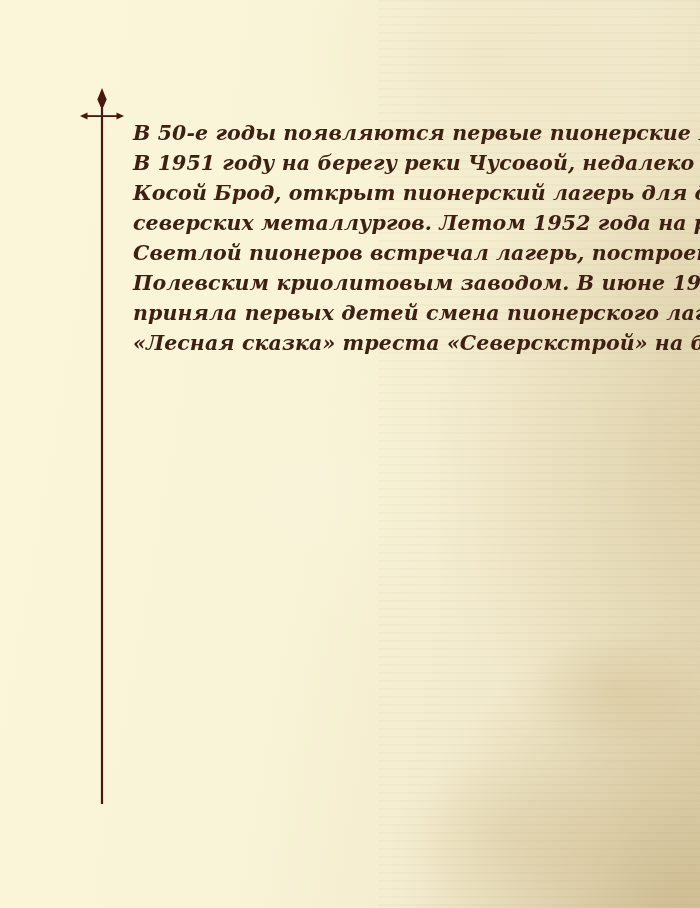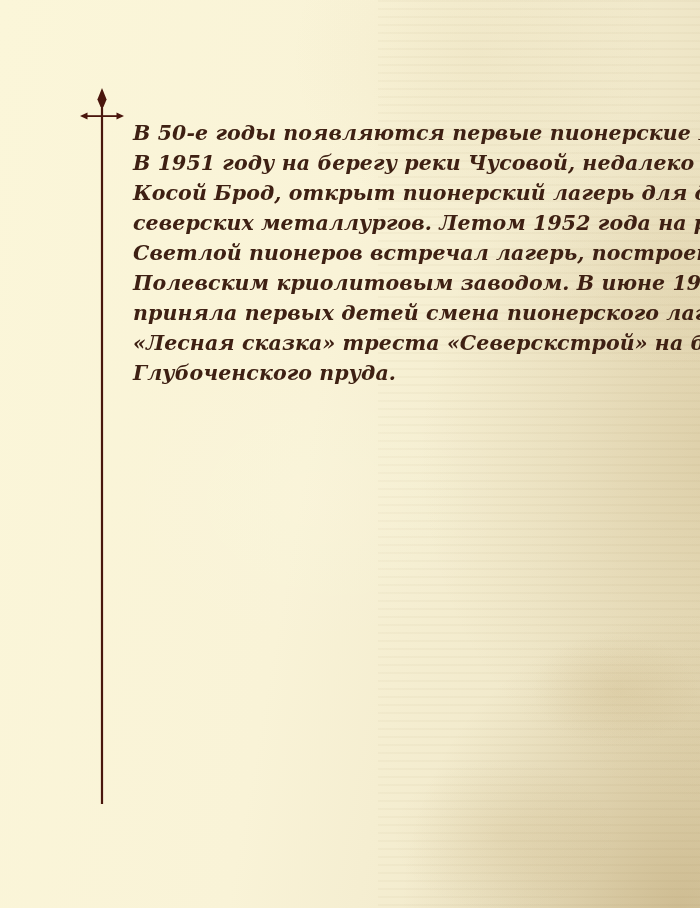--- a/index.html
+++ b/index.html
@@ -89,16 +89,15 @@
 
   <div class="body-text">
     <div class="line">В 50-е годы появляются первые пионерские лагеря.</div>
     <div class="line">В 1951 году на берегу реки Чусовой, недалеко от села</div>
     <div class="line">Косой Брод, открыт пионерский лагерь для детей</div>
     <div class="line">северских металлургов. Летом 1952 года на реке</div>
     <div class="line">Светлой пионеров встречал лагерь, построенный</div>
     <div class="line">Полевским криолитовым заводом. В июне 1968 года</div>
     <div class="line">приняла первых детей смена пионерского лагеря</div>
     <div class="line">«Лесная сказка» треста «Северскстрой» на берегу</div>
-    <div class="line">Глубоченского пруда.</div>
   </div>
 
 </div>
 
 </body></html>

